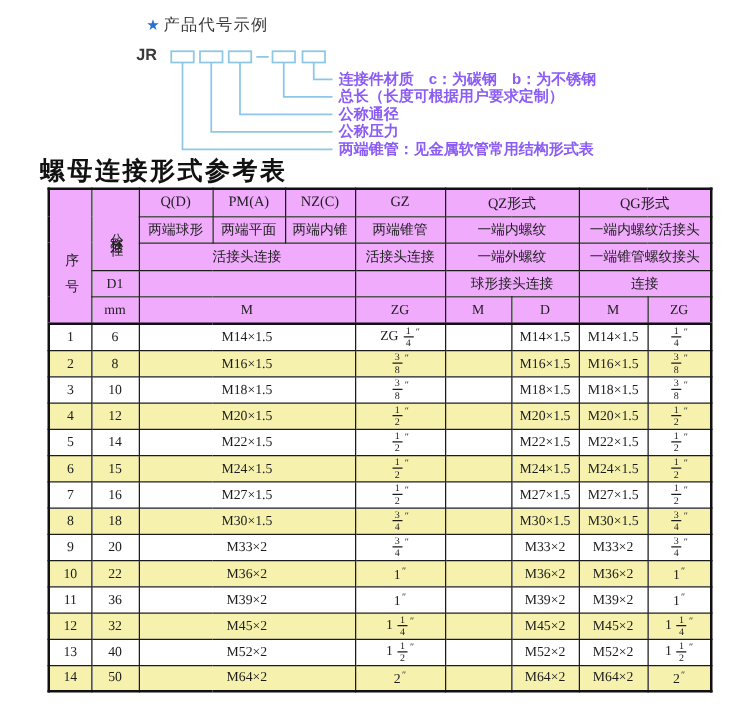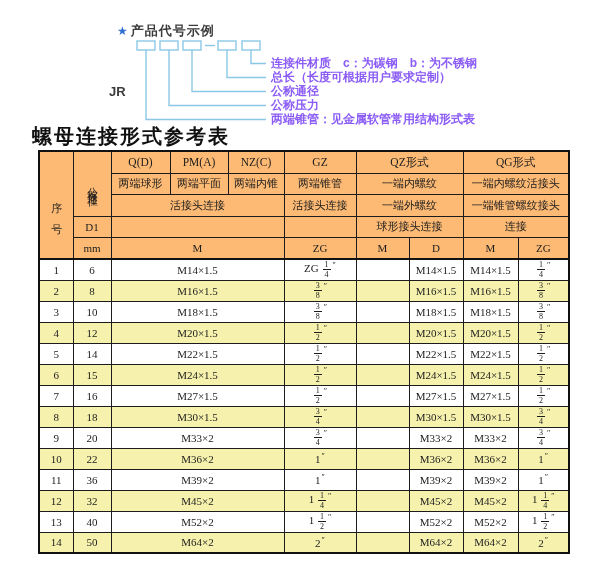--- a/index.html
+++ b/index.html
@@ -3,29 +3,29 @@
 <meta charset="utf-8">
 <style>
   html,body{margin:0;padding:0;}
   body{
     width:600px;height:567px;position:relative;background:#ffffff;
     font-family:"Liberation Serif","DejaVu Serif",serif;color:#1c1c1c;
     overflow:hidden;
   }
   
   .diagram-heading{
-    position:absolute;left:117px;top:22px;
+    position:absolute;left:117px;top:11px;
     font-family:"Liberation Sans","DejaVu Sans",sans-serif;
-    font-weight:bold;font-size:13px;color:#3a3a3a;letter-spacing:1px;text-align:right;
+    font-weight:normal;font-size:13px;color:#3a3a3a;letter-spacing:1px;text-align:right;
   }
   .diagram-heading .star{color:#2e6fd0;margin-right:2px;font-size:12px;}
   .code-prefix{
     position:absolute;left:109px;top:36px;
     font-family:"Liberation Sans","DejaVu Sans",sans-serif;
-    font-weight:bold;font-size:13px;color:#3a3a3a;margin-top:48px;
+    font-weight:bold;font-size:13px;color:#3a3a3a;
   }
   .diagram-svg{position:absolute;left:0;top:0;width:600px;height:140px;}
   .diagram-labels{
     position:absolute;left:271px;top:56px;
     font-family:"Liberation Sans","DejaVu Sans",sans-serif;
     font-weight:bold;font-size:12px;line-height:14px;color:#8b5cf6;
     white-space:nowrap;
   }
   
   .table-title{
@@ -37,21 +37,21 @@
   table.ref{
     position:absolute;left:38px;top:150px;
     border-collapse:collapse;table-layout:fixed;width:530px;
     font-size:11px;
   }
   table.ref th,table.ref td{
     border:1px solid #1c1c1c;padding:0;text-align:center;vertical-align:middle;
     font-weight:normal;overflow:hidden;white-space:nowrap;
   }
   table.ref{border:2px solid #111;}
-  table.ref thead th{background:#fdba74;}
+  table.ref thead th{background:#f0abfc;}
   table.ref thead tr{height:21px;}
   table.ref thead tr.h1,table.ref thead tr.h3,table.ref thead tr.h5{height:22px;}
   table.ref thead{border-bottom:2px solid #111;}
   table.ref tbody tr{height:21px;background:#ffffff;}
   table.ref tbody tr.alt{background:#f6f2ae;}
   .vert{writing-mode:vertical-rl;text-orientation:upright;display:inline-block;}
   .vert-seq{letter-spacing:22px;position:relative;top:11px;}
   .vert-dn{letter-spacing:3px;position:relative;top:2px;font-size:10.5px;}
   .code-cell{font-size:11.5px;}
   

